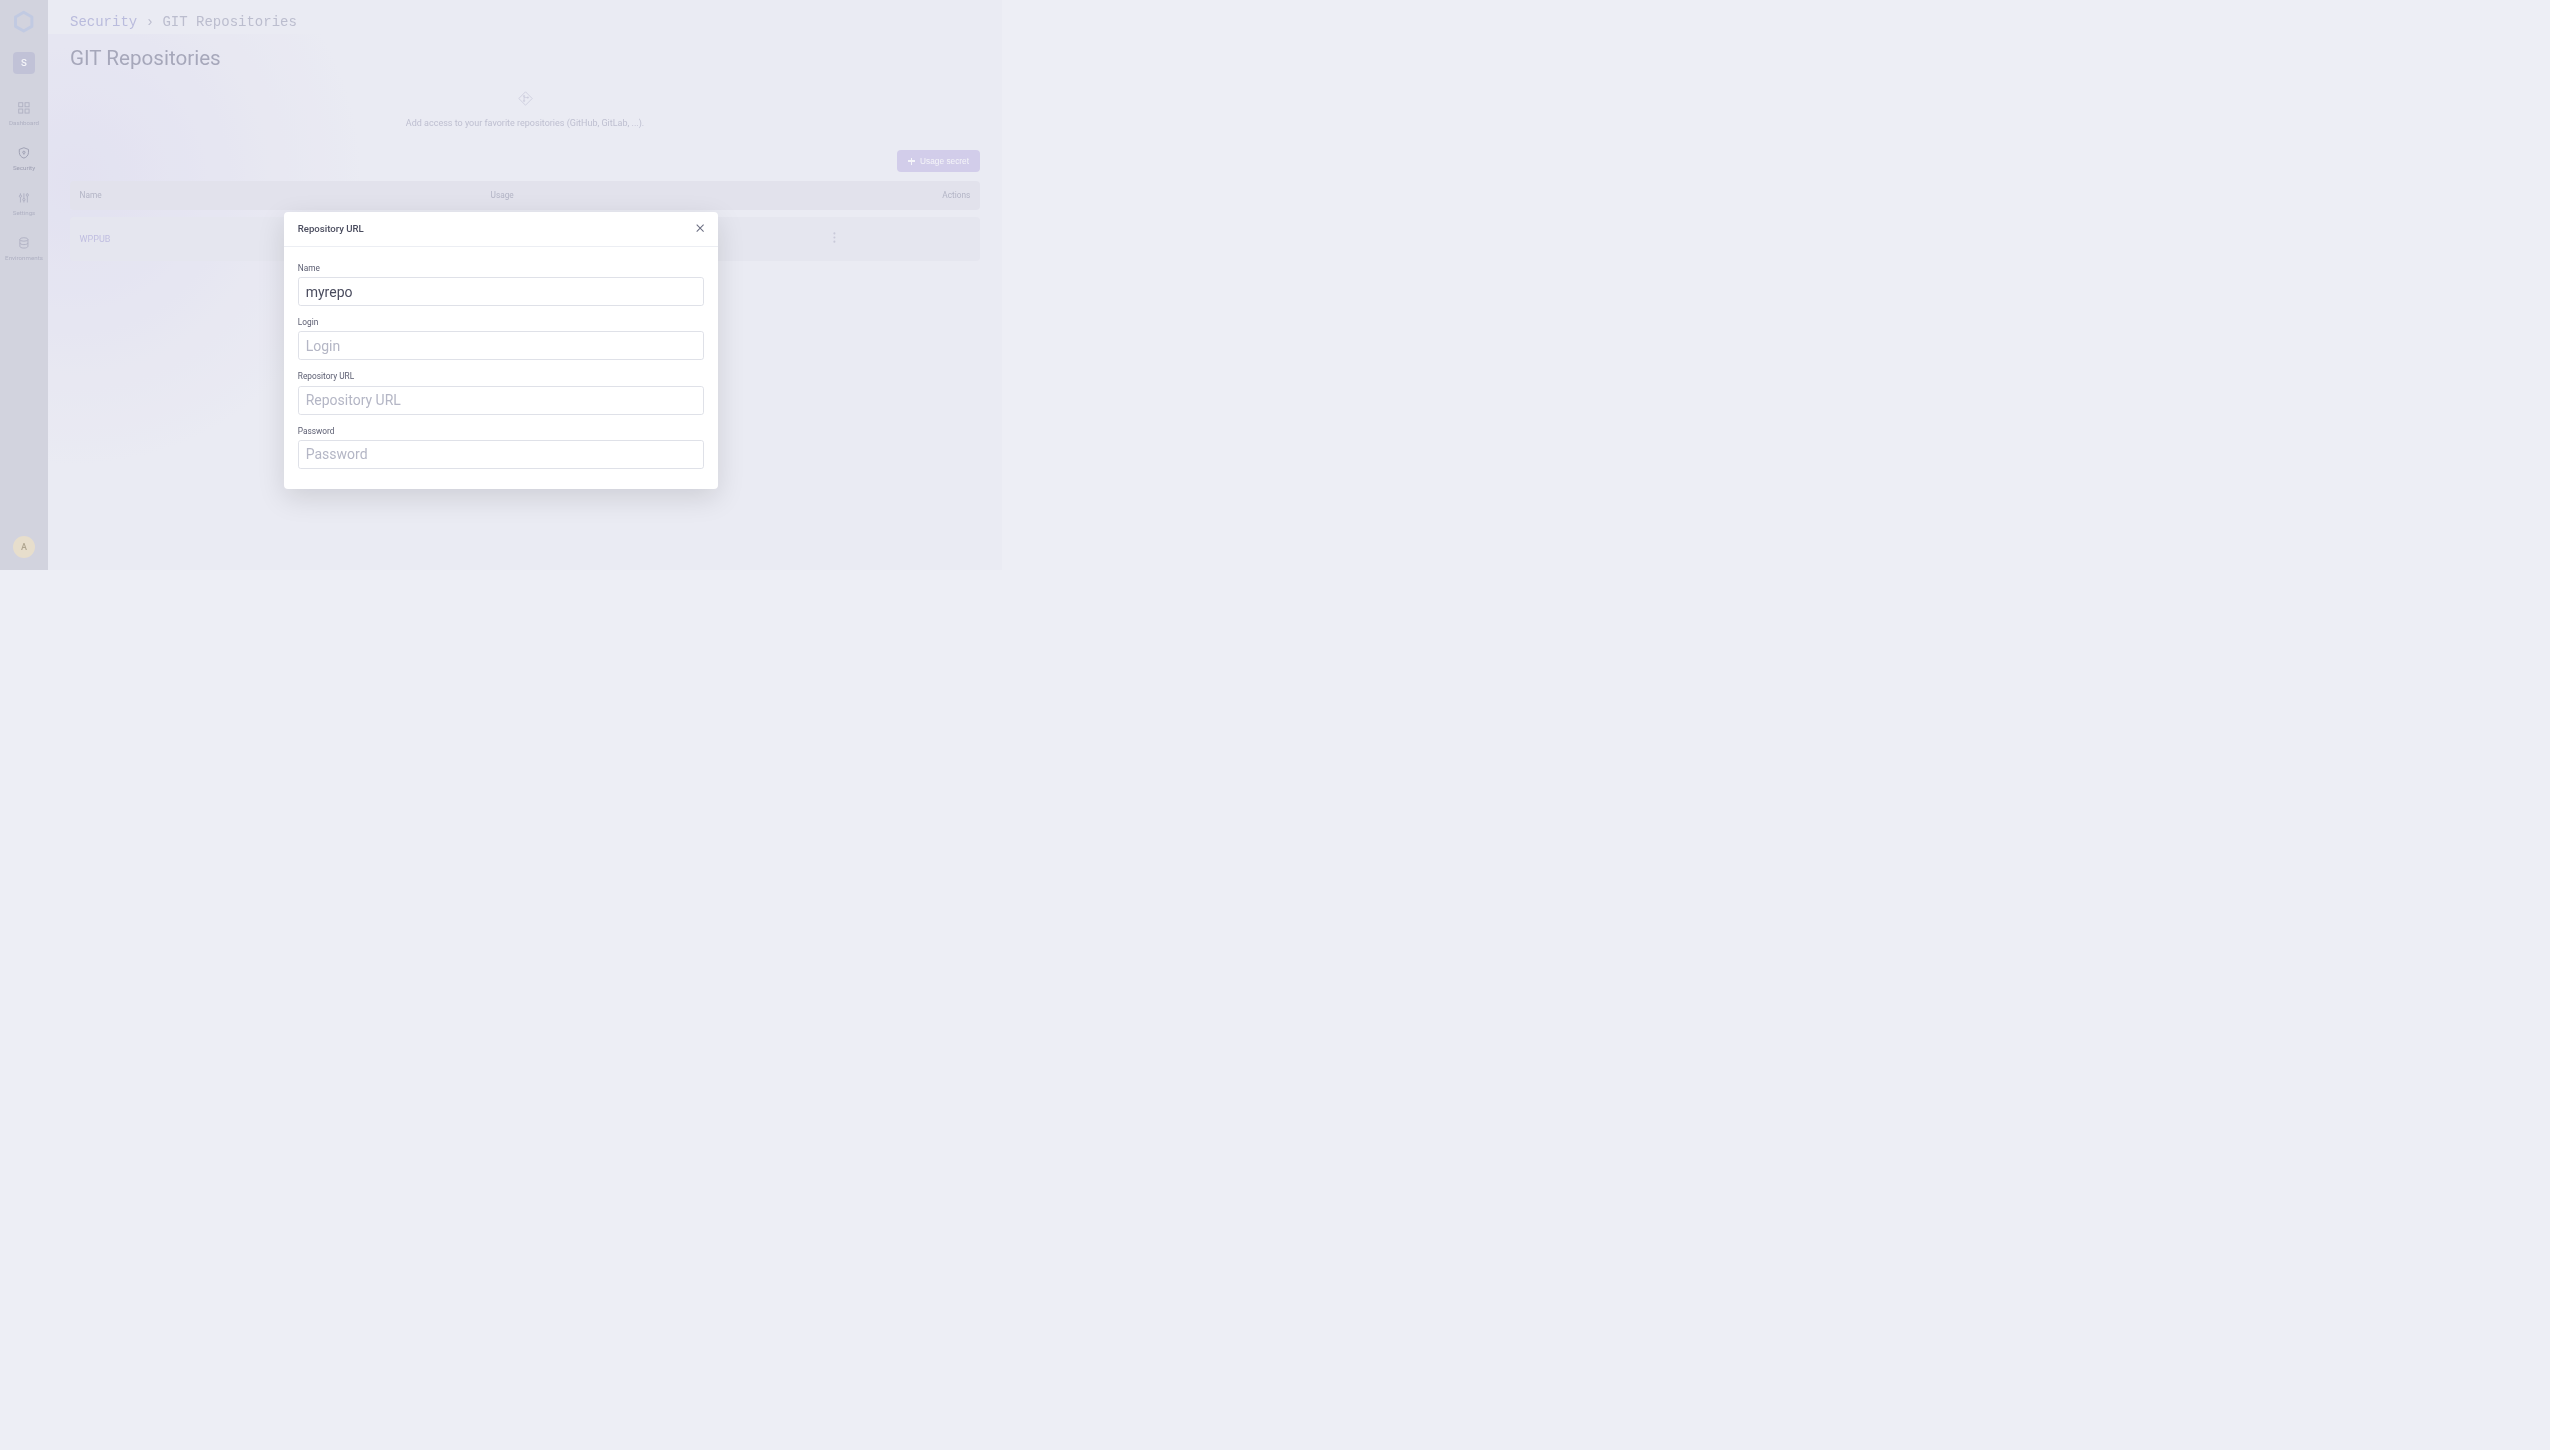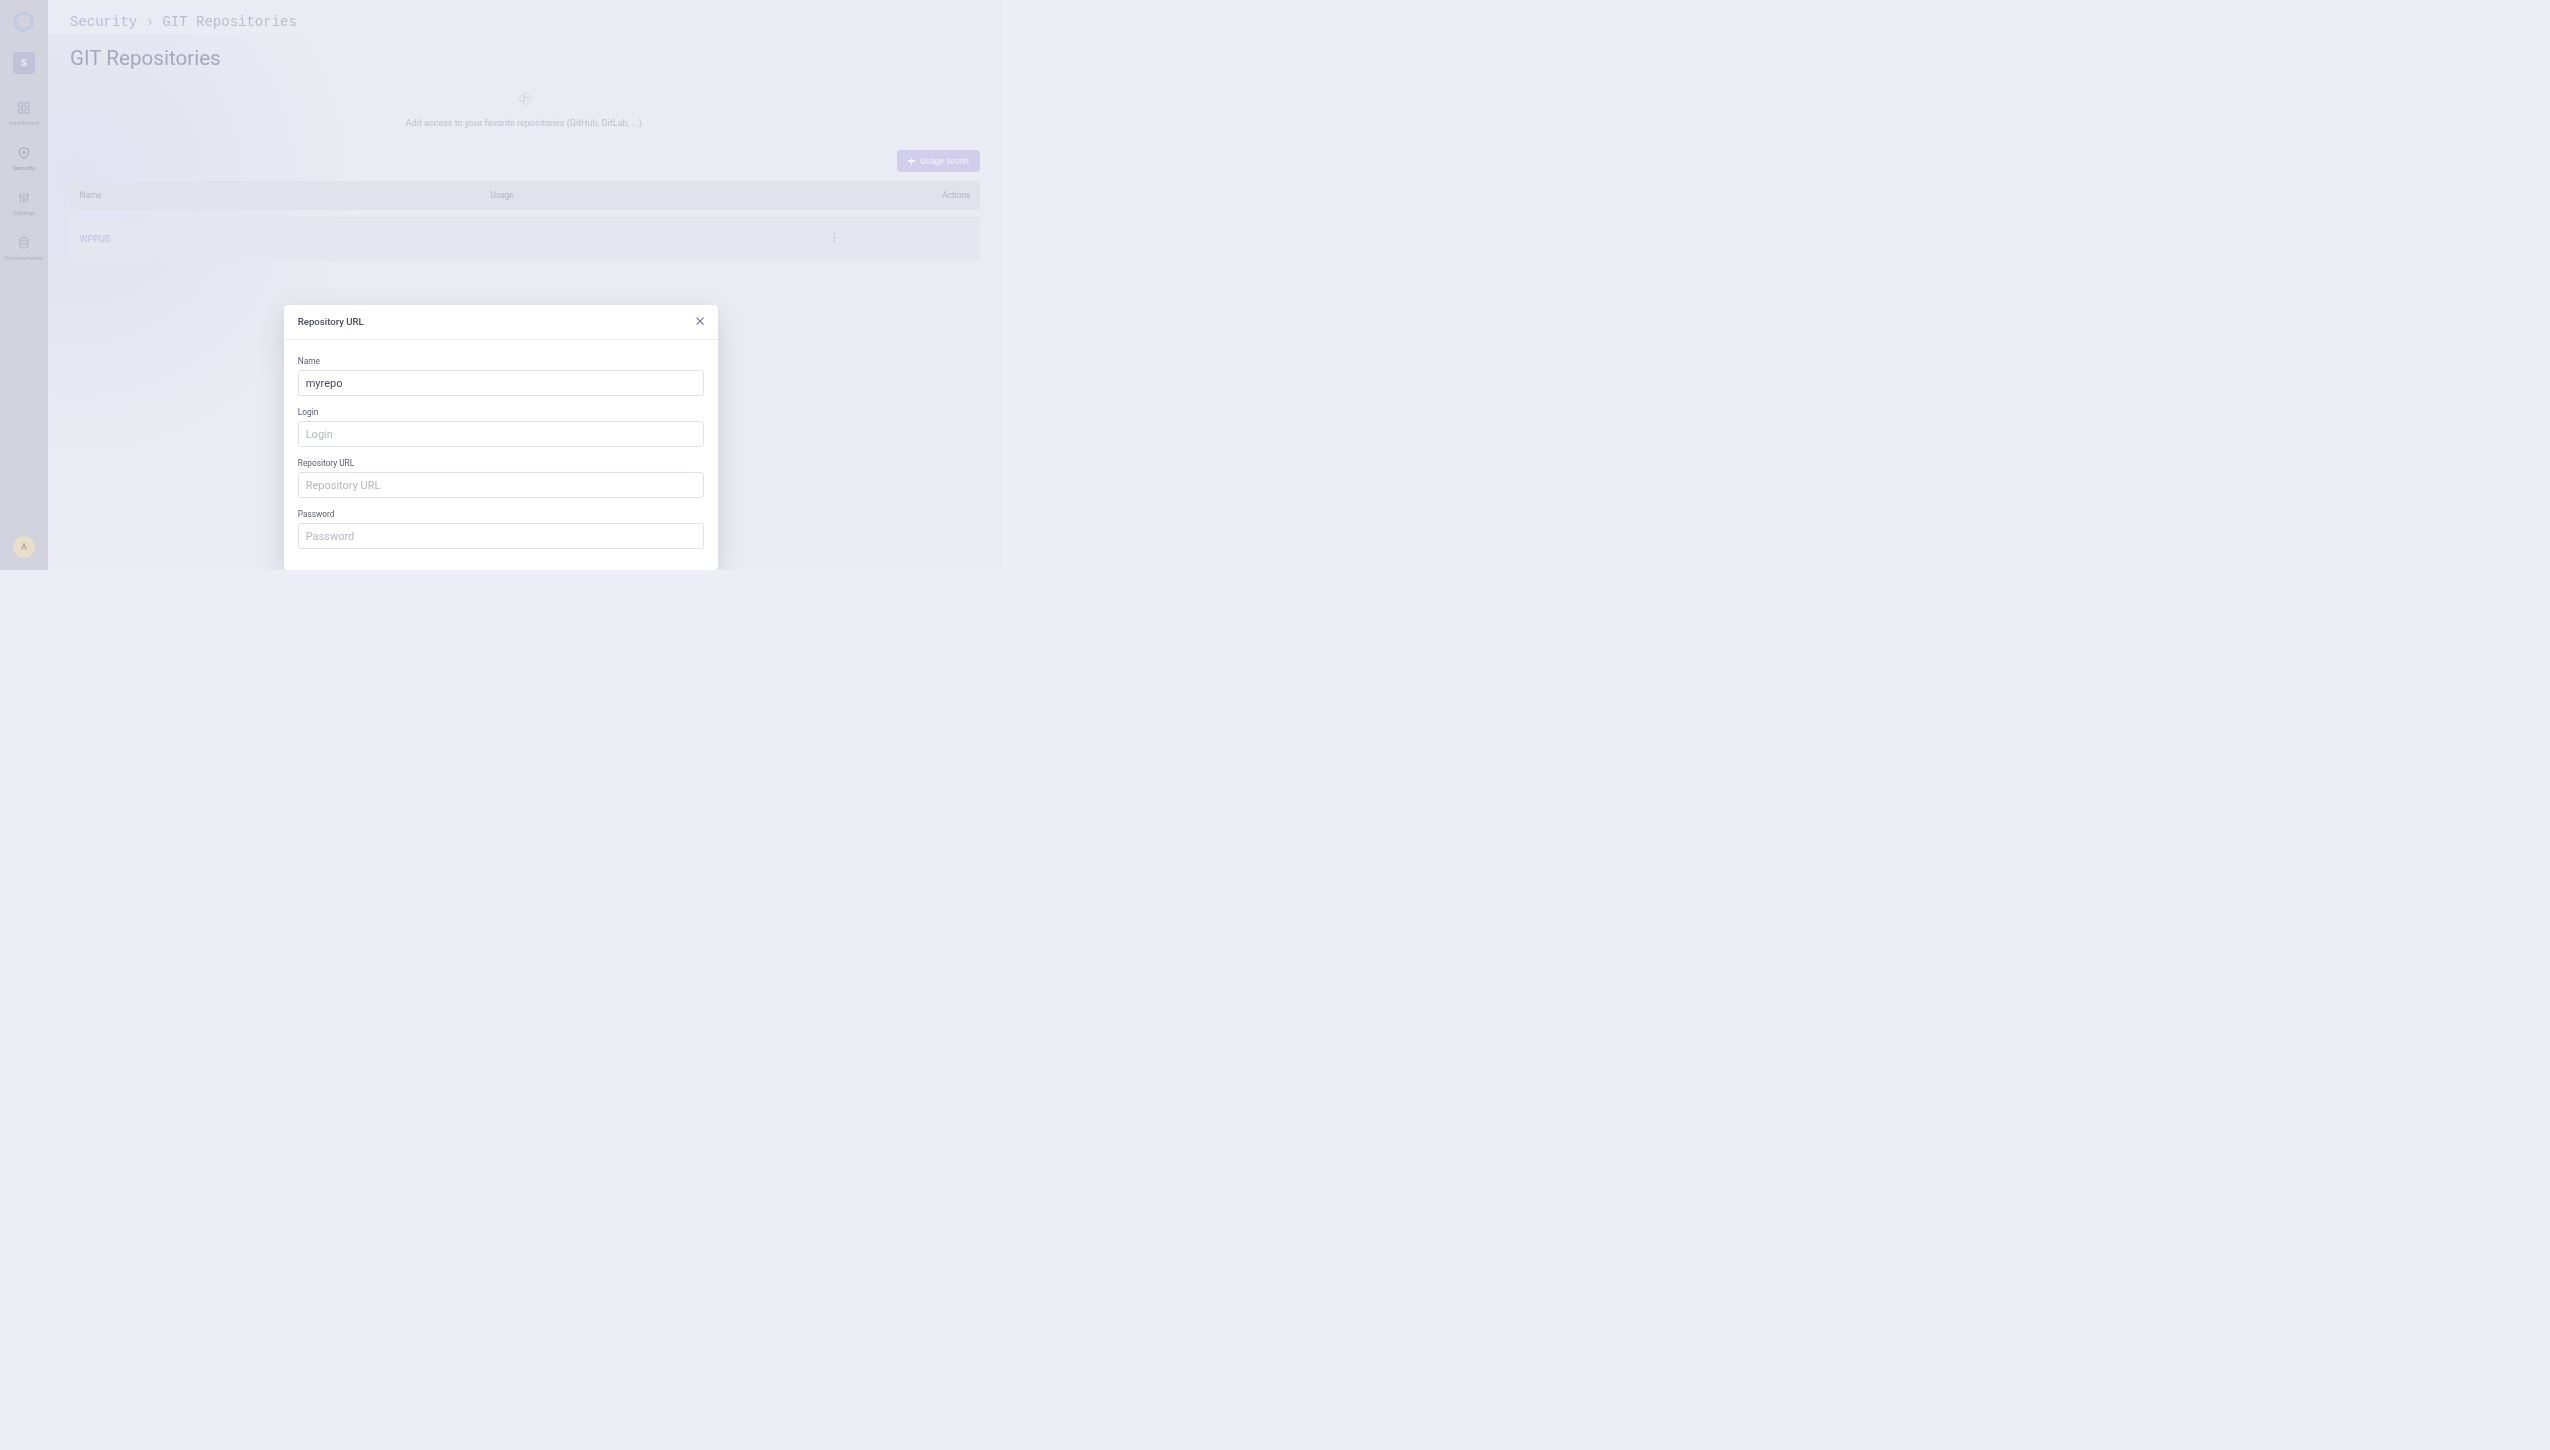--- a/index.html
+++ b/index.html
@@ -166,21 +166,21 @@
     .kebab {
       color: #b4b6c9;
       cursor: pointer;
     }
     
     .modal-overlay {
       position: absolute;
       inset: 0;
       background: rgba(230,231,240,0.4);
       display: flex;
-      align-items: flex-end;
+      align-items: center;
       justify-content: center;
       padding-top: 131px;
     }
     .modal {
       width: 434px;
       background: #fff;
       border-radius: 4.1px;
       box-shadow: 0 8.3px 27.5px rgba(0,0,0,0.12);
       overflow: hidden;
     }
@@ -213,21 +213,21 @@
       display: block;
       font-size: 8.3px;
       color: #5a5c70;
       margin-bottom: 4.1px;
     }
     .form-input, .form-select {
       width: 100%;
       border: 0.7px solid #dfe1e8;
       border-radius: 2.8px;
       padding: 5.5px 6.9px;
-      font-size: 11px;
+      font-size: 14px;
       color: #4a4c5e;
       background: #fff;
       font-family: inherit;
     }
     .form-input::placeholder {
       color: #b4b6c5;
     }
     .form-select-wrapper {
       position: relative;
     }

